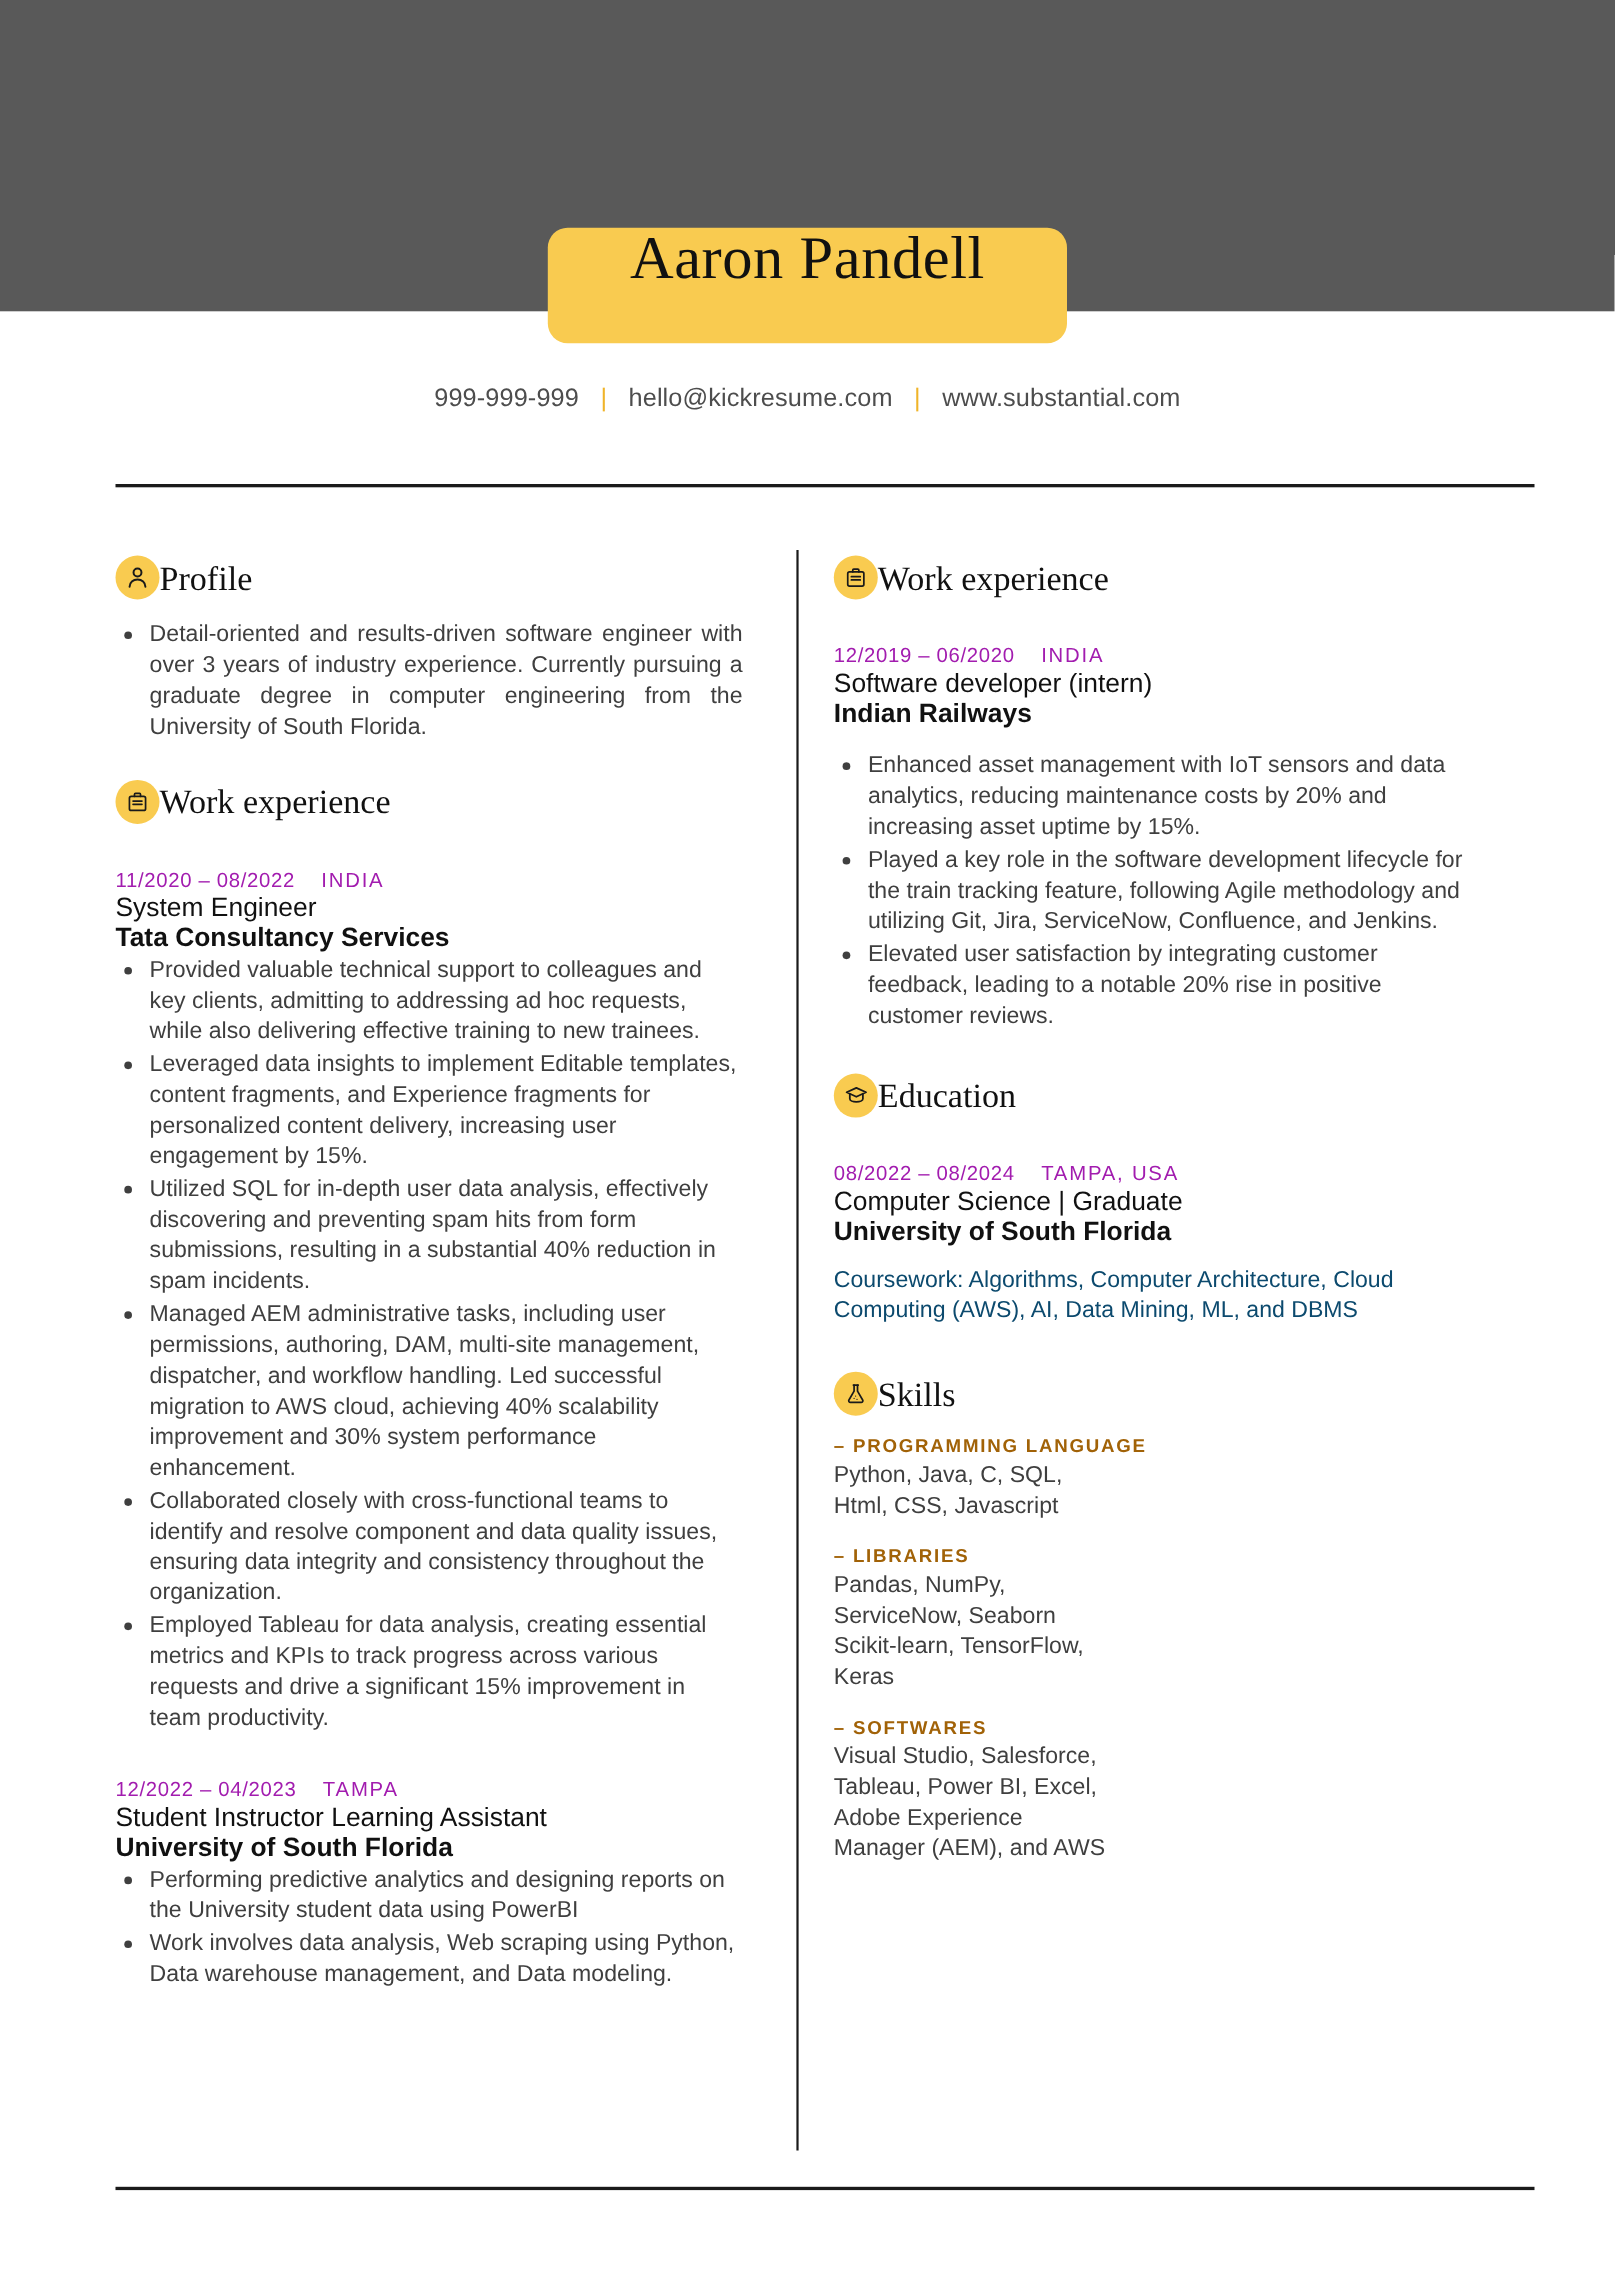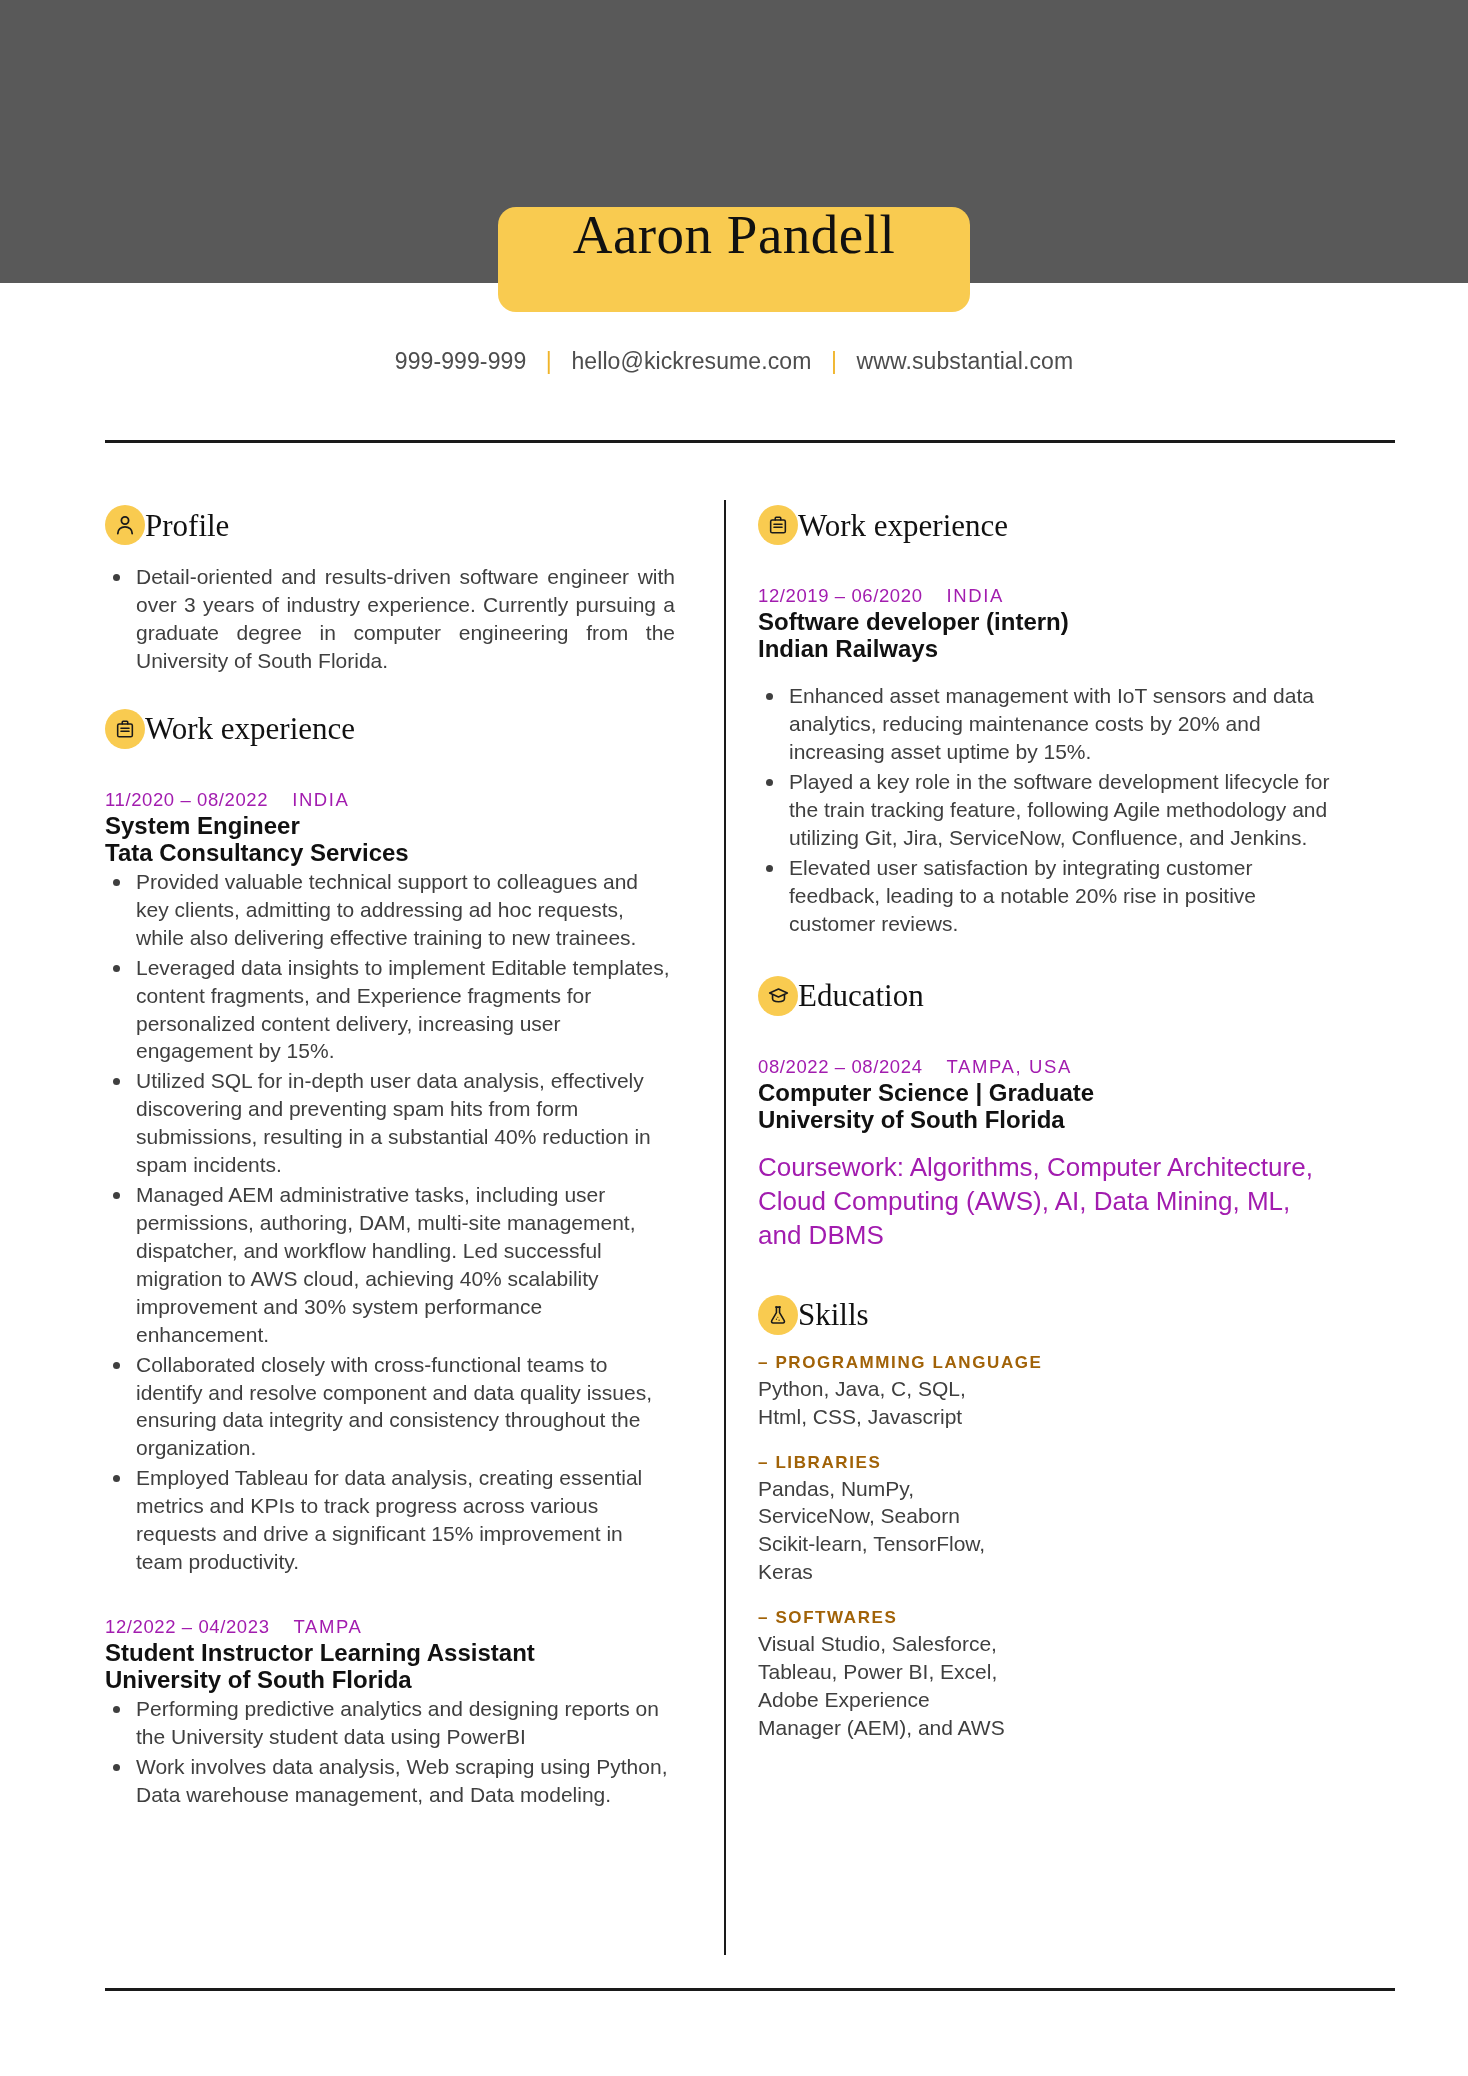--- a/index.html
+++ b/index.html
@@ -139,34 +139,34 @@
     letter-spacing: 0.6px;
     margin-bottom: 1px;
     margin-top: 40px;
   }
   .entry-meta .loc {
     margin-left: 24px;
     letter-spacing: 1.6px;
   }
   .entry-title {
     font-size: 24px;
-    font-weight: bold;
+    font-weight: normal;
     color: #111111;
     line-height: 1.13;
   }
   .entry-org {
     font-size: 24px;
     font-weight: bold;
     color: #111111;
     line-height: 1.13;
     margin-bottom: 2px;
   }
   .entry-note {
-    font-size: 26px;
-    color: #a21caf;
+    font-size: 21px;
+    color: #0c4a6e;
     line-height: 1.32;
     margin-top: 17px;
   }
 
   ul.bullets {
     list-style: none;
     margin: 0;
     padding: 0;
   }
   ul.bullets > li {

